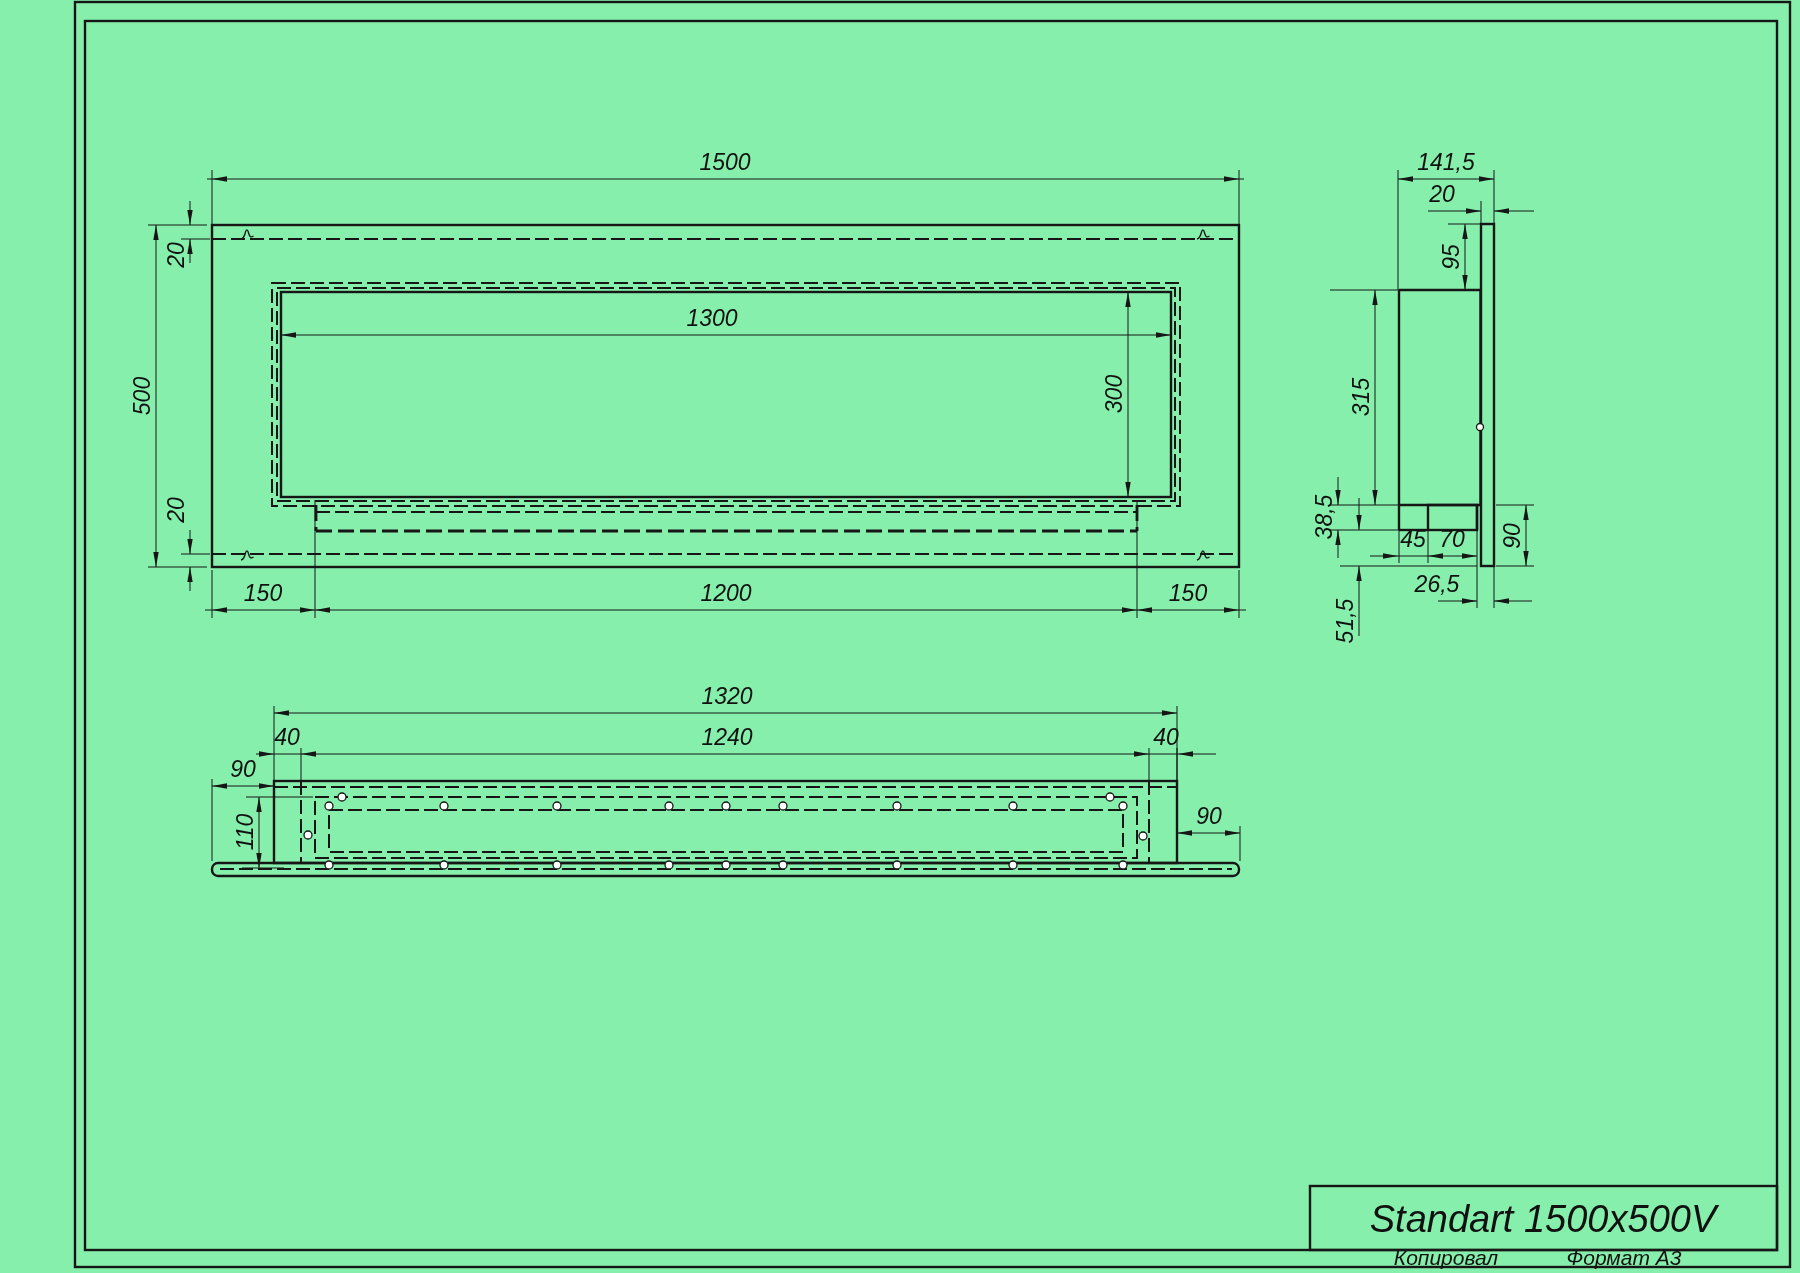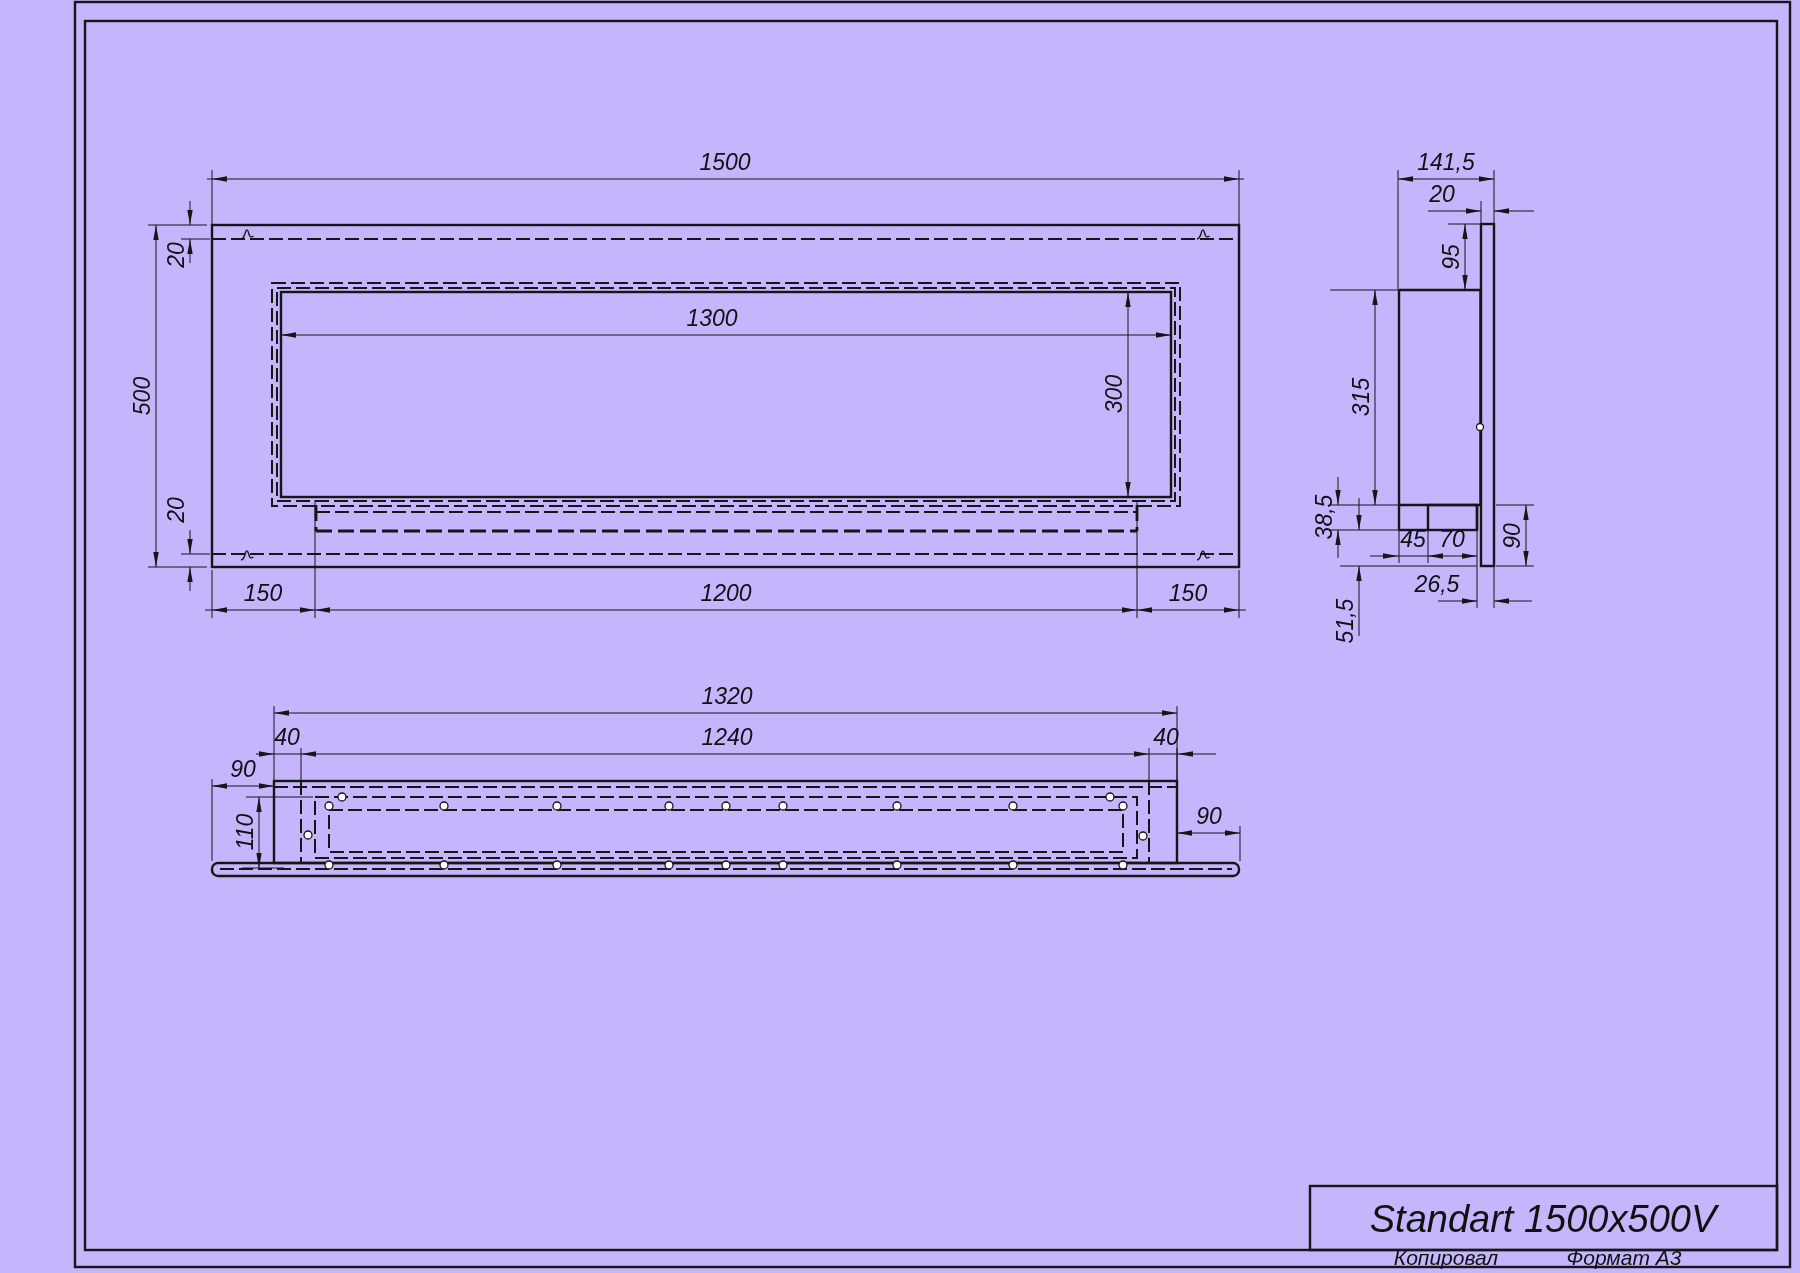--- a/index.html
+++ b/index.html
@@ -1,16 +1,16 @@
 <!DOCTYPE html>
 <html><head>
 <meta charset="utf-8">
 <style>
   html,body{margin:0;padding:0;background:#ffffff;}
-  .sheet{position:relative;width:1800px;height:1273px;background:#c4b5fd;overflow:hidden;}
+  .sheet{position:relative;width:1800px;height:1273px;background:#86efac;overflow:hidden;}
   svg{display:block;}
   .g-thick *{stroke:#161616;stroke-width:2.4;fill:none;}
   .g-med   *{stroke:#161616;stroke-width:1.4;fill:none;}
   .g-thin  *{stroke:#161616;stroke-width:1;fill:none;}
   .g-dash  *{stroke:#161616;stroke-width:2;fill:none;stroke-dasharray:14 5;}
   .g-heavy *{stroke:#161616;stroke-width:2.8;fill:none;stroke-dasharray:16 6;}
   .g-arrow *{fill:#161616;stroke:none;}
   .g-circ  *{stroke:#161616;stroke-width:1.3;fill:#ffffff;}
   .g-squig *{stroke:#161616;stroke-width:1.3;fill:none;}
   text{font-family:"Liberation Sans",sans-serif;font-style:italic;fill:#111;}

